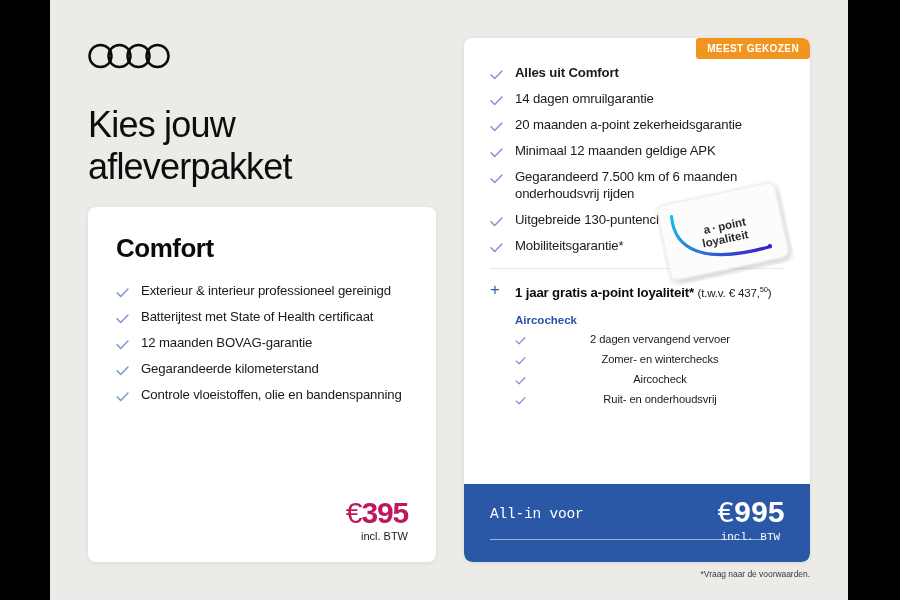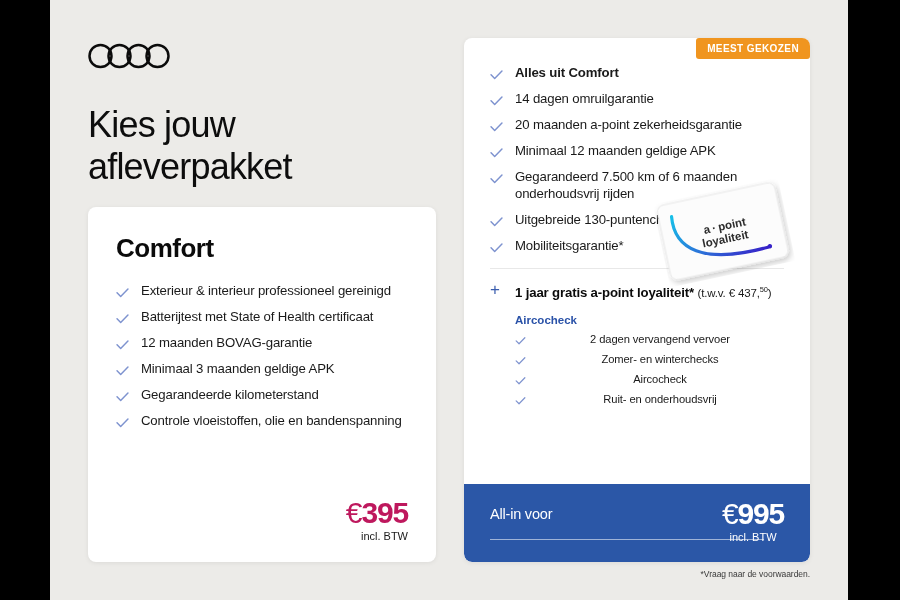--- a/index.html
+++ b/index.html
@@ -189,20 +189,21 @@
   
   .footer-blue {
     position:absolute;
     left:0; bottom:0;
     width:100%;
     height:78px;
     background:#2B57A7;
     border-radius:0 0 8px 8px;
     padding:16px 26px 0 26px;
     z-index:4;
+    font-family:Liberation Mono, monospace;
   }
   .footer-blue .allin {
     position:absolute;
     left:26px; top:22px;
     font-size:14.5px;
     color:#FFFFFF;
     letter-spacing:-0.2px;
   }
   .footer-blue .fprice {
     position:absolute;
@@ -267,23 +268,20 @@
       <ul class="feat" id="comfort-list">
           <li><span class="ck"><svg viewBox="0 0 14 11" width="13" height="10" aria-hidden="true">
                 <path d="M1 5.3 L5 9.3 L13 1" fill="none" stroke="#7E93CF" stroke-width="1.6" stroke-linecap="round" stroke-linejoin="round"></path>
               </svg></span><span>Exterieur &amp; interieur professioneel gereinigd</span></li>
           <li><span class="ck"><svg viewBox="0 0 14 11" width="13" height="10" aria-hidden="true">
                 <path d="M1 5.3 L5 9.3 L13 1" fill="none" stroke="#7E93CF" stroke-width="1.6" stroke-linecap="round" stroke-linejoin="round"></path>
               </svg></span><span>Batterijtest met State of Health certificaat</span></li>
           <li><span class="ck"><svg viewBox="0 0 14 11" width="13" height="10" aria-hidden="true">
                 <path d="M1 5.3 L5 9.3 L13 1" fill="none" stroke="#7E93CF" stroke-width="1.6" stroke-linecap="round" stroke-linejoin="round"></path>
               </svg></span><span>12 maanden BOVAG-garantie</span></li>
-          <li><span class="ck"><svg viewBox="0 0 14 11" width="13" height="10" aria-hidden="true">
-                <path d="M1 5.3 L5 9.3 L13 1" fill="none" stroke="#7E93CF" stroke-width="1.6" stroke-linecap="round" stroke-linejoin="round"></path>
-              </svg></span><span>Minimaal 3 maanden geldige APK</span></li>
           <li><span class="ck"><svg viewBox="0 0 14 11" width="13" height="10" aria-hidden="true">
                 <path d="M1 5.3 L5 9.3 L13 1" fill="none" stroke="#7E93CF" stroke-width="1.6" stroke-linecap="round" stroke-linejoin="round"></path>
               </svg></span><span>Gegarandeerde kilometerstand</span></li>
           <li><span class="ck"><svg viewBox="0 0 14 11" width="13" height="10" aria-hidden="true">
                 <path d="M1 5.3 L5 9.3 L13 1" fill="none" stroke="#7E93CF" stroke-width="1.6" stroke-linecap="round" stroke-linejoin="round"></path>
               </svg></span><span>Controle vloeistoffen, olie en bandenspanning</span></li>
         </ul>
 
       <div class="price-block">
         <div class="price">

